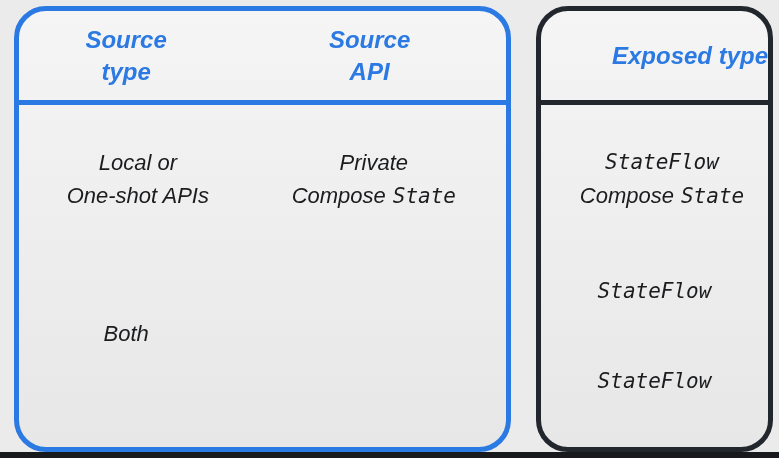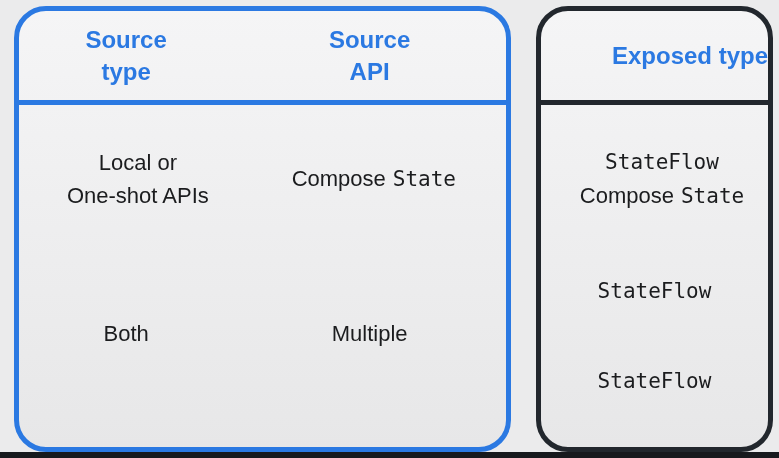--- a/index.html
+++ b/index.html
@@ -13,21 +13,21 @@
   }
   * { margin: 0; padding: 0; box-sizing: border-box; }
   html, body {
     width: 779px; height: 458px;
     font-family: "Liberation Sans", sans-serif;
     background: var(--page-bg);
     overflow: hidden;
   }
   .slide {
     position: relative;
-    width: 779px; height: 458px;
+    width: 779px; height: 458px; font-style: italic;
   }
   .panel {
     position: absolute;
     top: 6px;
     height: 446px;
     border-radius: 32px;
     background: linear-gradient(180deg, var(--box-bg-top) 0%, var(--box-bg-bottom) 100%);
     display: flex;
     flex-direction: column;
     overflow: hidden;
@@ -110,33 +110,31 @@
 type</div>
       <div class="header-cell col-api">Source
 API</div>
     </div>
     <div class="panel-body">
 
       <div class="body-row row-1">
         <div class="cell col-type">Local or
 One-shot APIs</div>
         <div class="cell col-api">
+          <span>Private</span>
           <span class="mixed-line">
             <span>Compose</span>
             <span class="code">State</span>
           </span>
         </div>
       </div>
 
 
       <div class="body-row row-3">
         <div class="cell col-type">Both</div>
-        <div class="cell col-api">
-          <span>Multiple</span>
-        </div>
       </div>
 
     </div>
   </div>
 
   <div class="panel panel-right">
     <div class="panel-header">
       <div class="header-cell">Exposed type</div>
     </div>
     <div class="panel-body">

